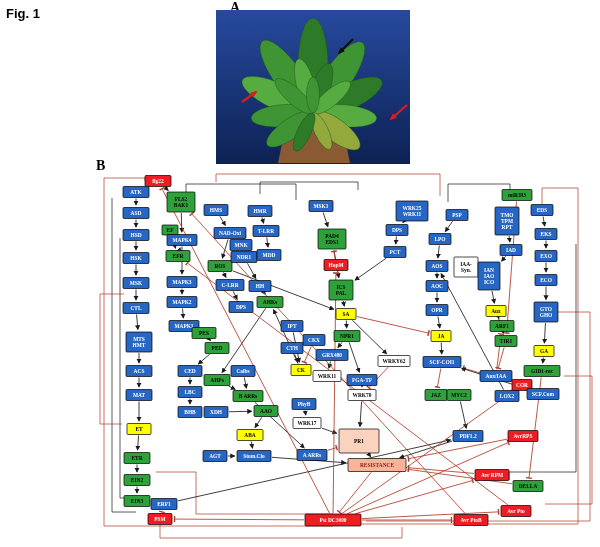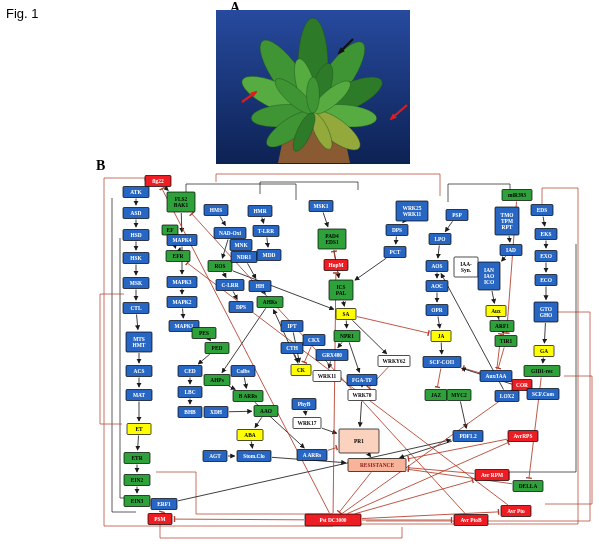--- a/index.html
+++ b/index.html
@@ -1,19 +1,19 @@
 <!DOCTYPE html>
 <html><head>
 <meta charset="utf-8">
 <style>
   html,body{margin:0;padding:0;background:#fff;}
   .page{position:relative;width:600px;height:547px;background:#ffffff;overflow:hidden;
         font-family:"Liberation Serif",serif;}
   .fig-label{position:absolute;left:6px;top:6px;font-family:"Liberation Sans",sans-serif;
-             font-weight:normal;font-size:13px;color:#000;}
+             font-weight:bold;font-size:13px;color:#000;}
   .panel-label{position:absolute;font-weight:bold;font-size:14px;color:#000;
                font-family:"Liberation Serif",serif;}
   #panelA-label{left:230px;top:0px;}
   #panelB-label{left:96px;top:158px;}
   #photo{position:absolute;left:216px;top:10px;width:194px;height:154px;display:block;}
   #network{position:absolute;left:96px;top:172px;width:502px;height:375px;display:block;}
 </style>
 </head>
 <body>
 

